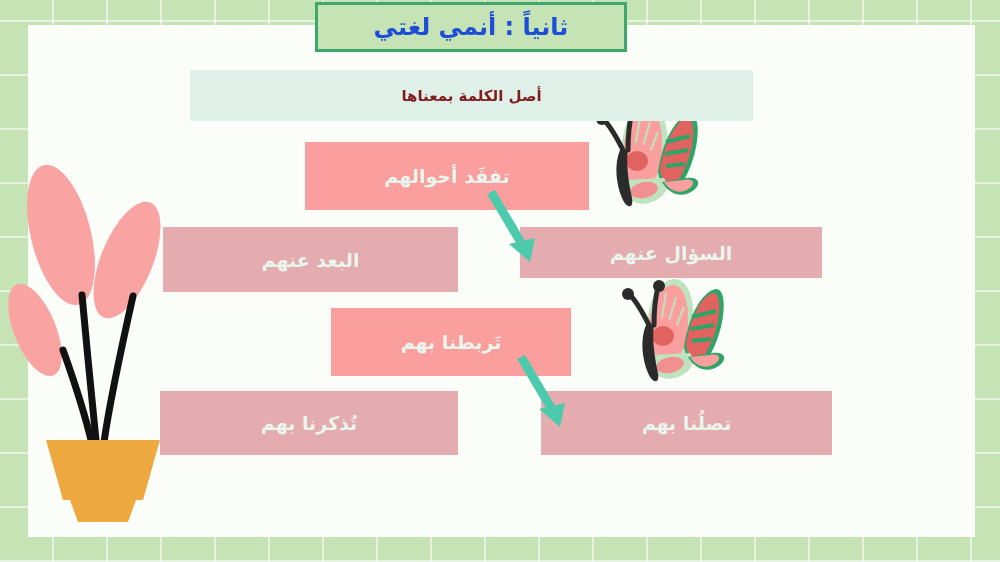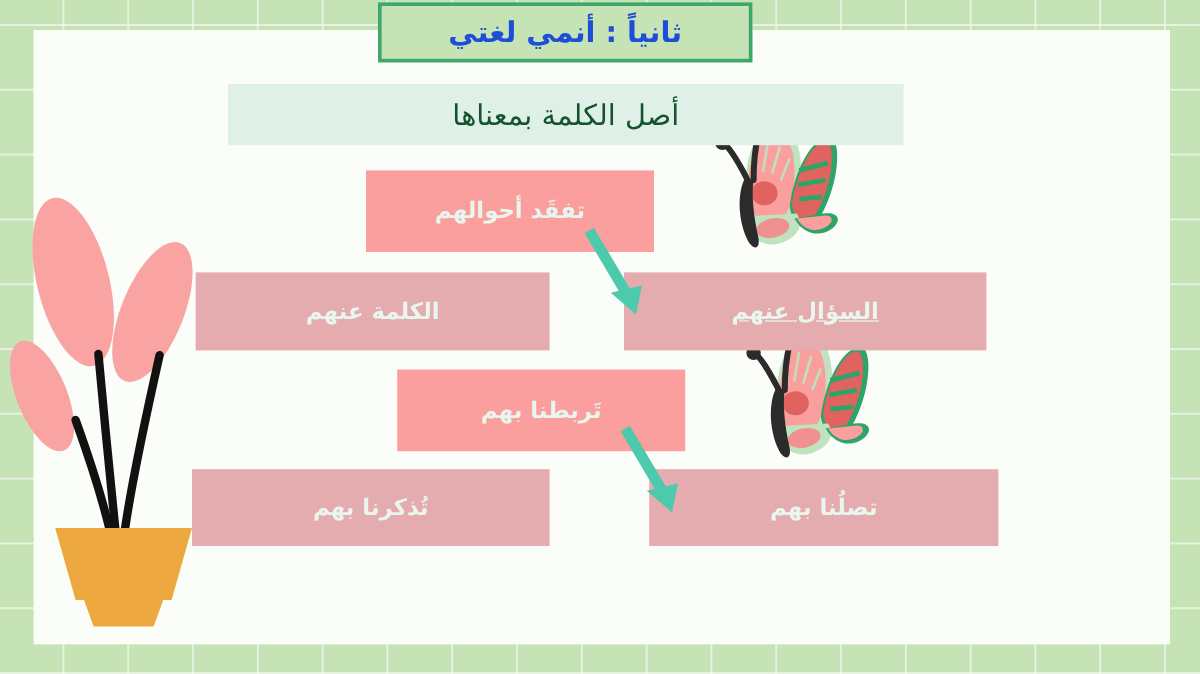--- a/index.html
+++ b/index.html
@@ -40,32 +40,32 @@
     color:#1d4ed8;font-size:24px;font-weight:bold;direction:rtl;
     font-family:"DejaVu Sans","Liberation Sans",sans-serif;
     letter-spacing:0px;
   }
   .subtitle-box{
     position:absolute;left:190px;top:70px;width:563px;height:51px;
     background:#dff0e8;
     display:flex;align-items:center;justify-content:center;
   }
   .subtitle-text{
-    color:#14532d;font-size:24px;font-weight:normal;direction:rtl;
+    color:#7f1d1d;font-size:15px;font-weight:bold;direction:rtl;
   }
   
   .wbox{
     position:absolute;display:flex;align-items:center;justify-content:center;
     color:#e9f6ee;font-size:19px;font-weight:bold;direction:rtl;
   }
   .wbox.coral{background:#fa9e9e;}
   .wbox.pink{background:#e5acb0;}
-  #box-tafaqqud{left:305px;top:142px;width:240px;height:68px;}
+  #box-tafaqqud{left:305px;top:142px;width:284px;height:68px;}
   #box-buud   {left:163px;top:227px;width:295px;height:65px;}
-  #box-sual   {left:520px;top:227px;width:302px;height:65px;text-decoration:underline;}
+  #box-sual   {left:520px;top:227px;width:302px;height:51px;}
   #box-rabt   {left:331px;top:308px;width:240px;height:68px;}
   #box-tudhak {left:160px;top:391px;width:298px;height:64px;}
   #box-tasil  {left:541px;top:391px;width:291px;height:64px;}
   
   .arrow{position:absolute;pointer-events:none;}
   #arrow-1{left:483px;top:188px;width:70px;height:78px;}
   #arrow-2{left:513px;top:353px;width:70px;height:78px;}
 </style>
 </head>
 <body>
@@ -146,21 +146,21 @@
       <path d="M62 52 C 62 34, 64 22, 66 14" stroke="#2b2b2b" stroke-width="5" fill="none" stroke-linecap="round"></path>
       <circle cx="36" cy="21" r="6" fill="#2b2b2b"></circle>
       <circle cx="67" cy="13" r="6" fill="#2b2b2b"></circle>
     </g>
   </svg>
 
   <div class="wbox coral" id="box-tafaqqud">
     <span>تفقَد أحوالهم</span>
   </div>
   <div class="wbox pink" id="box-buud">
-    <span>الكلمة عنهم</span>
+    <span>البعد عنهم</span>
   </div>
   <div class="wbox pink" id="box-sual">
     <span>السؤال عنهم</span>
   </div>
   <div class="wbox coral" id="box-rabt">
     <span>تَربطنا بهم</span>
   </div>
   <div class="wbox pink" id="box-tudhak">
     <span>تُذكرنا بهم</span>
   </div>

